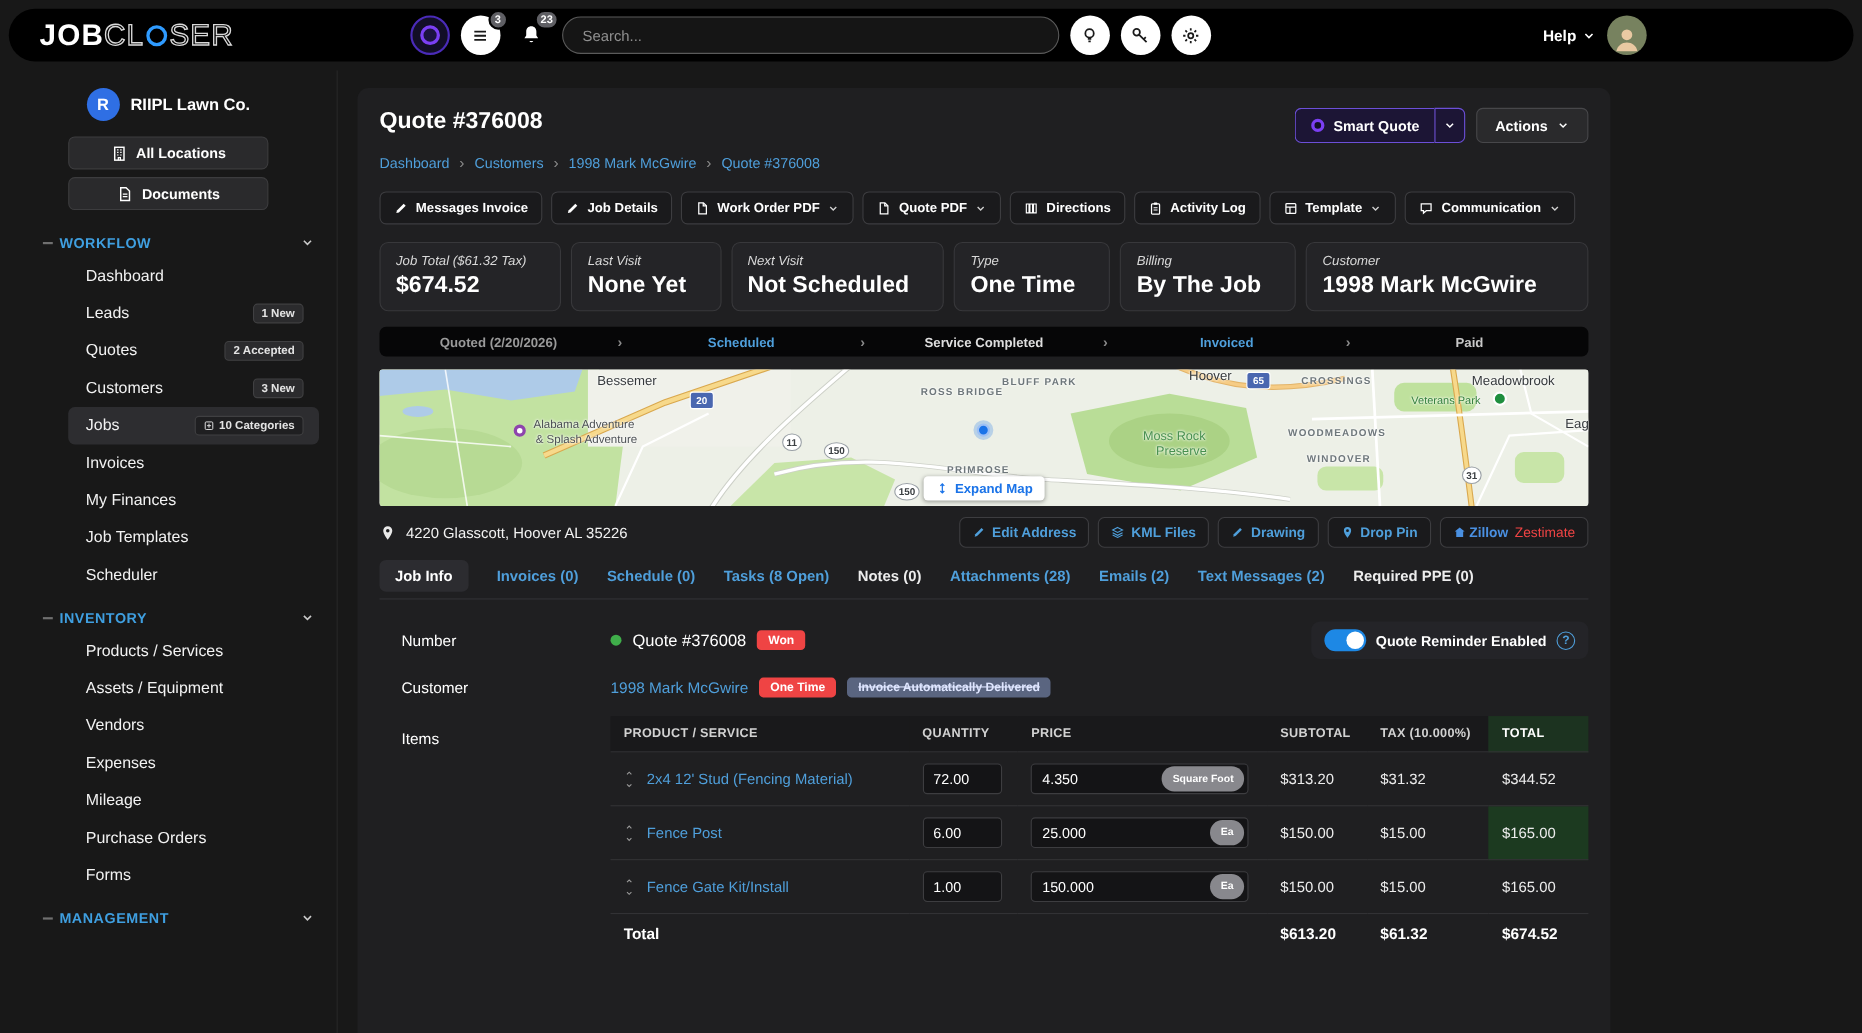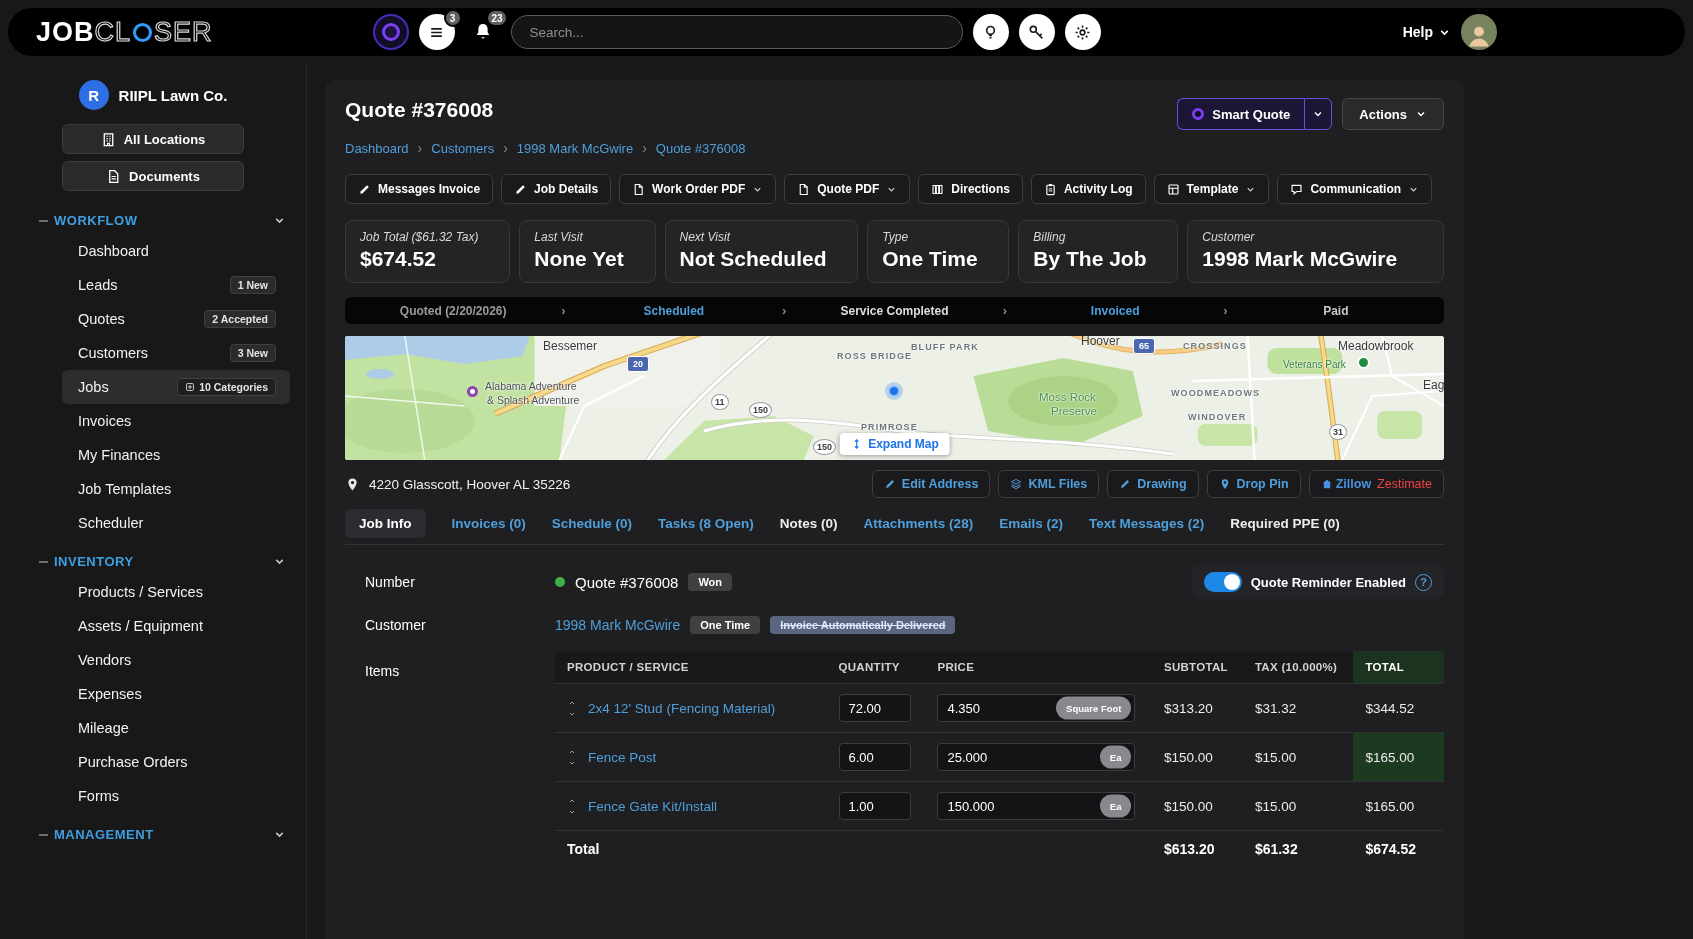--- a/index.html
+++ b/index.html
@@ -125,21 +125,21 @@
   .tab.muted { color:#ededed; }
 
   
   .detail { margin-top:20px; }
   .drow { display:flex; align-items:center; margin-bottom:17px;margin-left:20px; }
   .drow.top { align-items:flex-start; }
   .dlabel { flex:0 0 190px; font-size:14px; color:#fff; }
   .dval { display:flex; align-items:center; gap:10px; flex:1; }
   .status-dot { width:10px; height:10px; border-radius:50%; background:#3fae4a; }
   .num-text { font-size:15px; color:#fff; }
-  .pill-indigo { background:#404040; color:#fff; font-size:11px; font-weight:bold; padding:3px 10px; border-radius:4px; }
+  .pill-indigo { background:#ef4444; color:#fff; font-size:11px; font-weight:bold; padding:3px 10px; border-radius:4px; }
   .pill-strike { background:#5a6580; color:#dfe6ff; text-decoration:line-through; font-size:11px; font-weight:bold; padding:3px 10px; border-radius:4px; }
   .link { color:#4f9fdb; text-decoration:none; font-size:14px; cursor:pointer; }
   .reminder { margin-left:auto; display:flex; align-items:center; gap:9px; background:#242428; border-radius:8px; padding:7px 12px; }
   .toggle { width:38px; height:20px; border-radius:10px; background:#1d88e5; position:relative; cursor:pointer; }
   .toggle::after { content:""; position:absolute; right:2px; top:2px; width:16px; height:16px; border-radius:50%; background:#fff; }
   .reminder-label { font-size:13px; font-weight:bold; color:#fff; }
   .q-icon { width:17px; height:17px; border-radius:50%; border:1.5px solid #4f9fdb; color:#4f9fdb; font-size:11px; font-weight:bold;
     display:flex; align-items:center; justify-content:center; cursor:pointer; }
 
   

